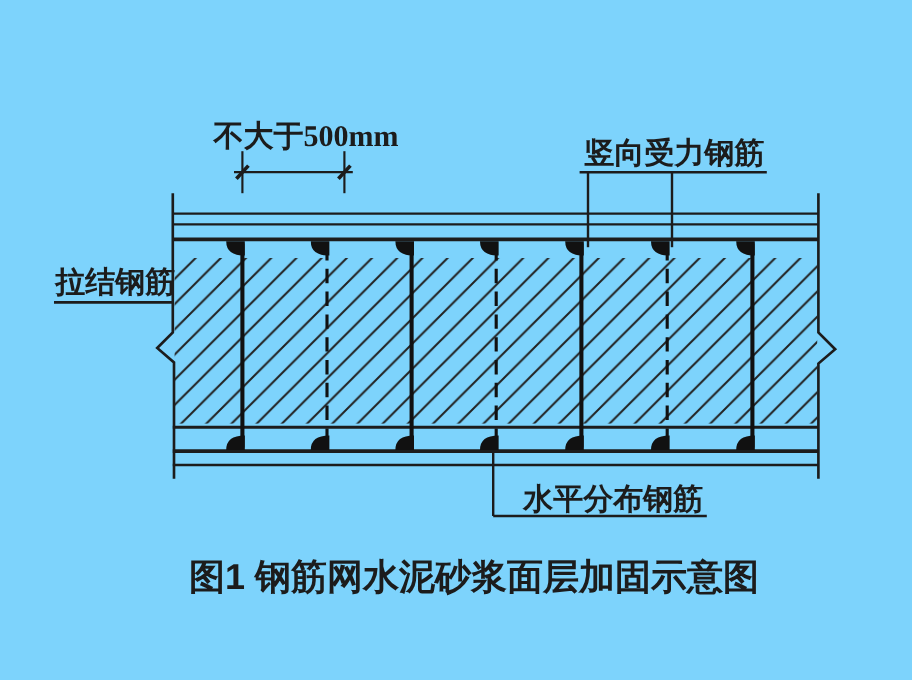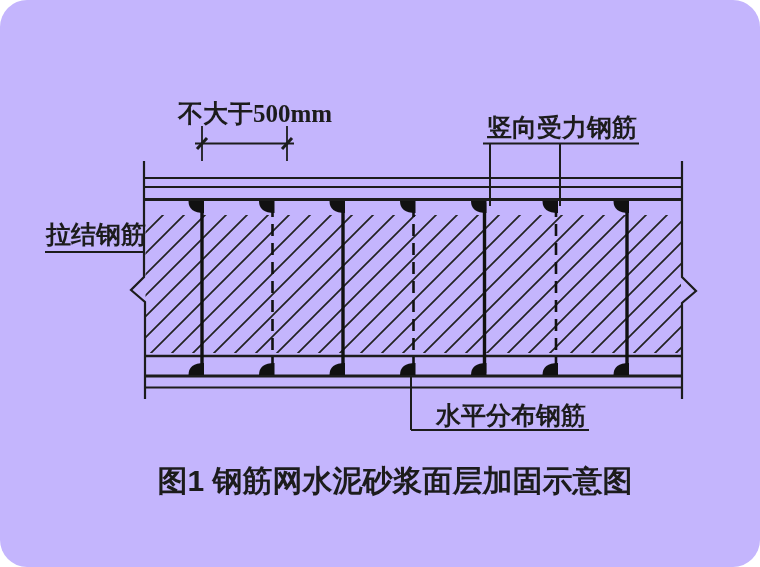--- a/index.html
+++ b/index.html
@@ -1,22 +1,21 @@
 <!DOCTYPE html>
 <html><head>
 <meta charset="utf-8">
 <style>
   html,body{margin:0;padding:0;background:#ffffff;}
   .page{
     position:relative;
     width:760px;height:567px;
-    background:#c4b5fd;
+    background:#7dd3fc;
     overflow:hidden;
     font-family:"Liberation Serif","DejaVu Serif",serif;
-    border-radius:27px;
   }
   svg{position:absolute;left:0;top:0;}
   text{fill:#1c1c1c;}
   .cjk-label{
     font-family:"Liberation Serif","DejaVu Serif",serif;
     font-size:25px;
     font-weight:600;
   }
   .caption{
     font-family:"Liberation Sans","DejaVu Sans",sans-serif;

